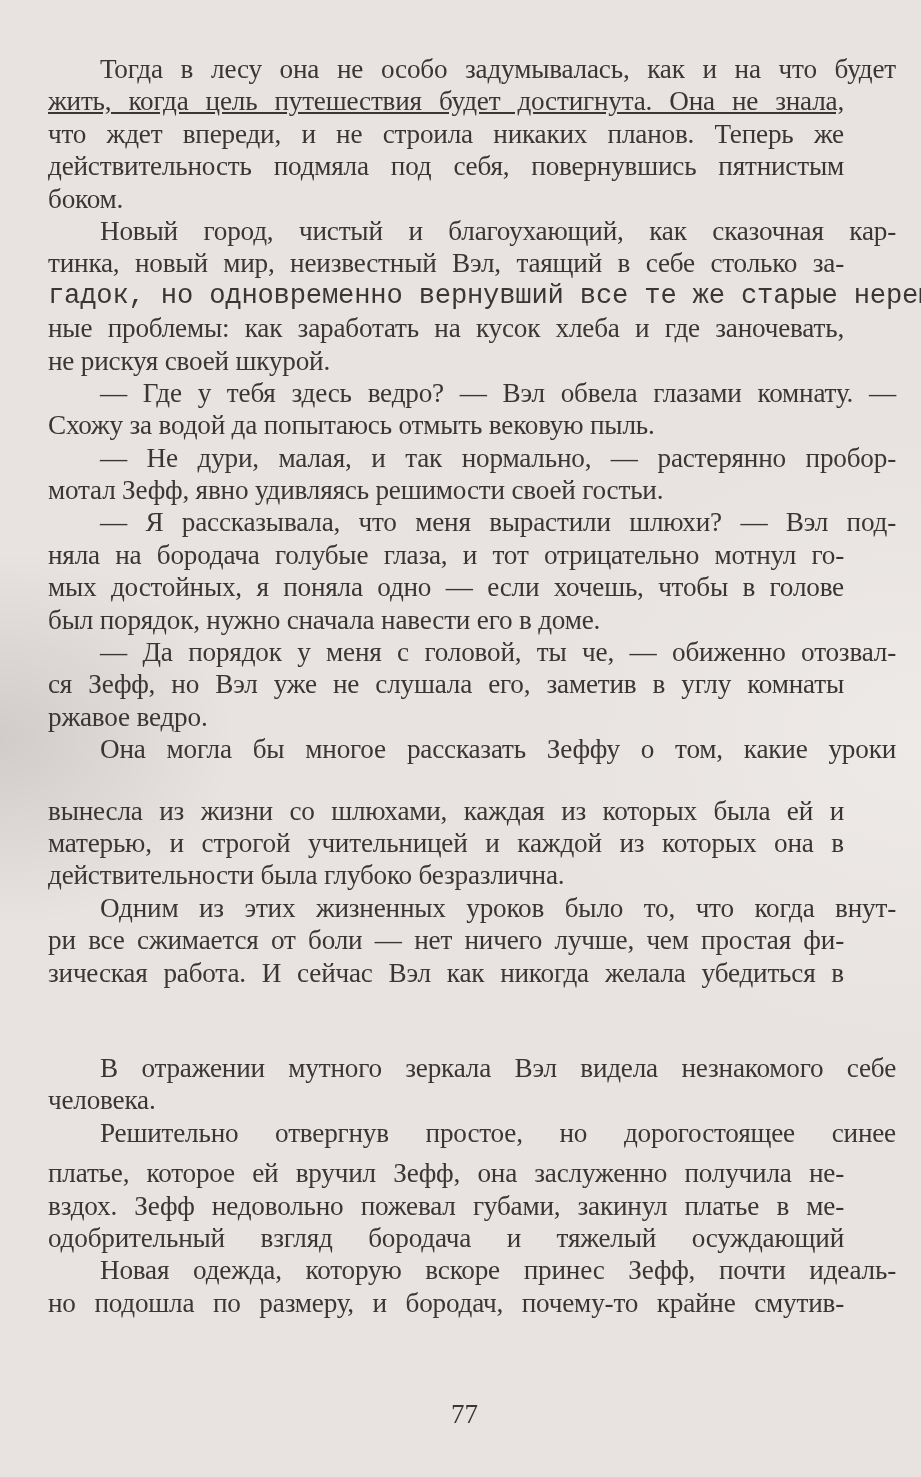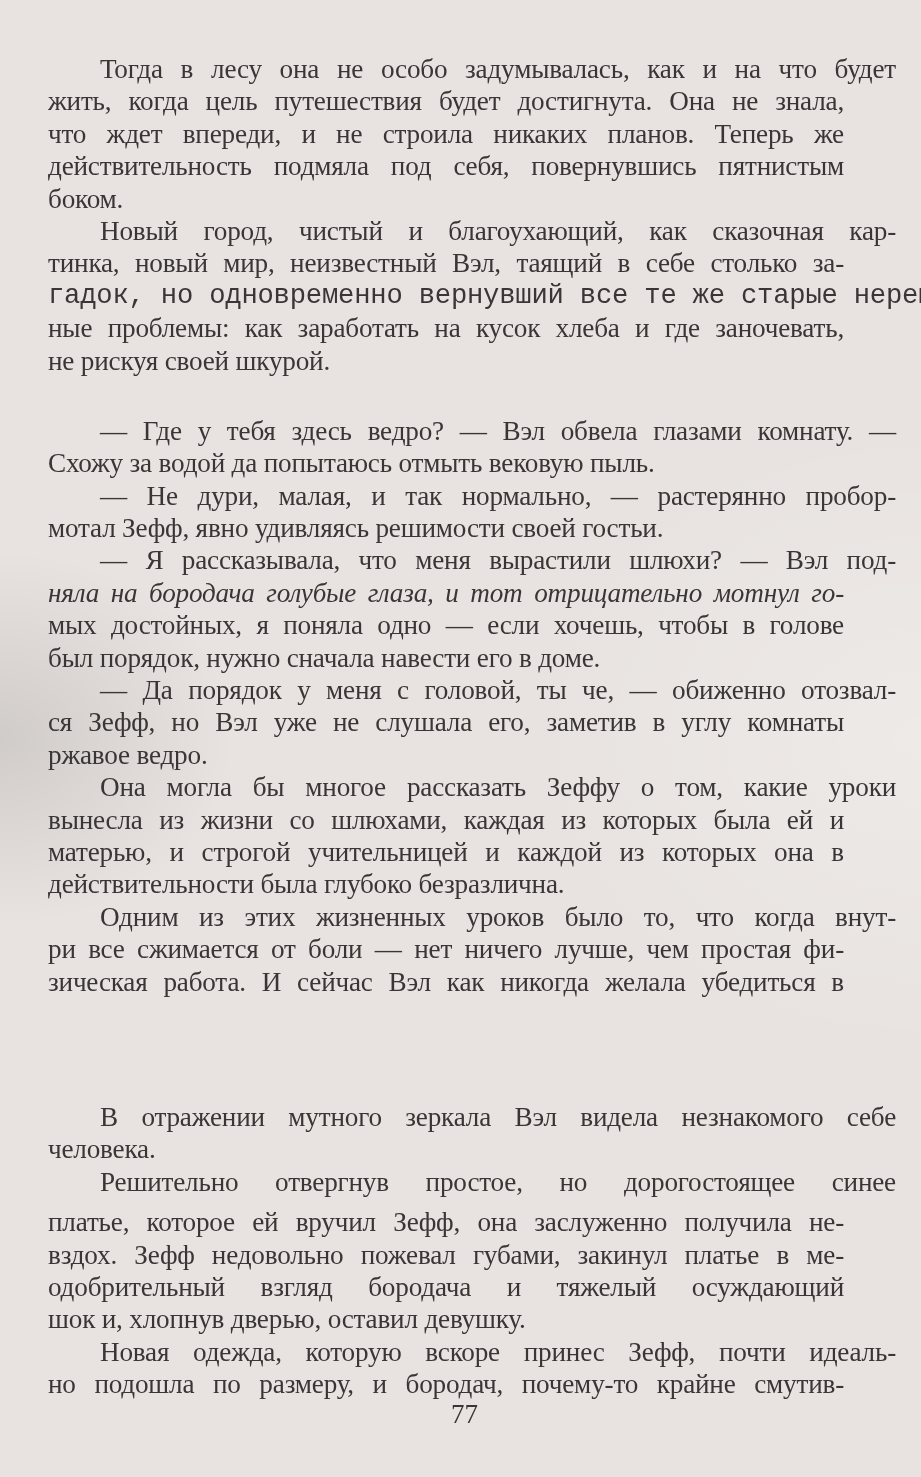--- a/index.html
+++ b/index.html
@@ -36,77 +36,76 @@
   }
 </style>
 </head>
 <body>
 
 <div class="page-body">
 
   <div>
     <div>
       <span class="line indent" style="width: 796px;">Тогда в лесу она не особо задумывалась, как и на что будет</span>
-      <span class="line" style="width: 796px;">жить, когда цель путешествия будет достигнута. Она не знала,</span>
+      <span class="line" style="width: 796px; text-decoration: underline;">жить, когда цель путешествия будет достигнута. Она не знала,</span>
       <span class="line" style="width: 796px;">что ждет впереди, и не строила никаких планов. Теперь же</span>
       <span class="line" style="width: 796px;">действительность подмяла под себя, повернувшись пятнистым</span>
       <span class="line last">боком.</span>
     </div>
     <div>
       <span class="line indent" style="width: 796px;">Новый город, чистый и благоухающий, как сказочная кар-</span>
       <span class="line" style="width: 796px;">тинка, новый мир, неизвестный Вэл, таящий в себе столько за-</span>
       <span class="line" style="width: 796px; font-family: Liberation Mono, monospace;">гадок, но одновременно вернувший все те же старые нерешен-</span>
       <span class="line" style="width: 796px;">ные проблемы: как заработать на кусок хлеба и где заночевать,</span>
       <span class="line last">не рискуя своей шкурой.</span>
     </div>
     <div>
-      <span class="line indent" style="width: 796px; margin-top: 38px;">— Где у тебя здесь ведро? — Вэл обвела глазами комнату. —</span>
+      <span class="line indent" style="width: 796px;">— Где у тебя здесь ведро? — Вэл обвела глазами комнату. —</span>
       <span class="line last">Схожу за водой да попытаюсь отмыть вековую пыль.</span>
     </div>
     <div>
       <span class="line indent" style="width: 796px;">— Не дури, малая, и так нормально, — растерянно пробор-</span>
       <span class="line last">мотал Зефф, явно удивляясь решимости своей гостьи.</span>
     </div>
     <div>
       <span class="line indent" style="width: 796px;">— Я рассказывала, что меня вырастили шлюхи? — Вэл под-</span>
-      <span class="line" style="width: 796px; font-style: italic;">няла на бородача голубые глаза, и тот отрицательно мотнул го-</span>
+      <span class="line" style="width: 796px;">няла на бородача голубые глаза, и тот отрицательно мотнул го-</span>
       <span class="line" style="width: 796px;">мых достойных, я поняла одно — если хочешь, чтобы в голове</span>
       <span class="line last">был порядок, нужно сначала навести его в доме.</span>
     </div>
     <div>
       <span class="line indent" style="width: 796px;">— Да порядок у меня с головой, ты че, — обиженно отозвал-</span>
       <span class="line" style="width: 796px;">ся Зефф, но Вэл уже не слушала его, заметив в углу комнаты</span>
       <span class="line last">ржавое ведро.</span>
     </div>
     <div>
       <span class="line indent" style="width: 796px;">Она могла бы многое рассказать Зеффу о том, какие уроки</span>
-      <span class="line" style="width: 796px;">вынесла из жизни со шлюхами, каждая из которых была ей и</span>
+      <span class="line" style="width: 796px; margin-top: 29px;">вынесла из жизни со шлюхами, каждая из которых была ей и</span>
       <span class="line" style="width: 796px;">матерью, и строгой учительницей и каждой из которых она в</span>
       <span class="line last">действительности была глубоко безразлична.</span>
     </div>
     <div>
       <span class="line indent" style="width: 796px;">Одним из этих жизненных уроков было то, что когда внут-</span>
       <span class="line" style="width: 796px;">ри все сжимается от боли — нет ничего лучше, чем простая фи-</span>
       <span class="line" style="width: 796px;">зическая работа. И сейчас Вэл как никогда желала убедиться в</span>
     </div>
   </div>
 
   <div class="section-gap"></div>
 
   <div>
     <div>
-      <span class="line indent" style="width: 796px; margin-top: 40px;">В отражении мутного зеркала Вэл видела незнакомого себе</span>
+      <span class="line indent" style="width: 796px;">В отражении мутного зеркала Вэл видела незнакомого себе</span>
       <span class="line last">человека.</span>
     </div>
     <div>
       <span class="line indent" style="width: 796px;">Решительно отвергнув простое, но дорогостоящее синее</span>
       <span class="line" style="width: 796px; margin-top: 8px;">платье, которое ей вручил Зефф, она заслуженно получила не-</span>
       <span class="line" style="width: 796px;">вздох. Зефф недовольно пожевал губами, закинул платье в ме-</span>
       <span class="line" style="width: 796px;">одобрительный взгляд бородача и тяжелый осуждающий</span>
-      <span class="line last">шок и, хлопнув дверью, оставил девушку.</span>
     </div>
     <div>
       <span class="line indent" style="width: 796px;">Новая одежда, которую вскоре принес Зефф, почти идеаль-</span>
       <span class="line" style="width: 796px;">но подошла по размеру, и бородач, почему-то крайне смутив-</span>
     </div>
   </div>
 </div>
 
 <div class="page-number">77</div>
 

